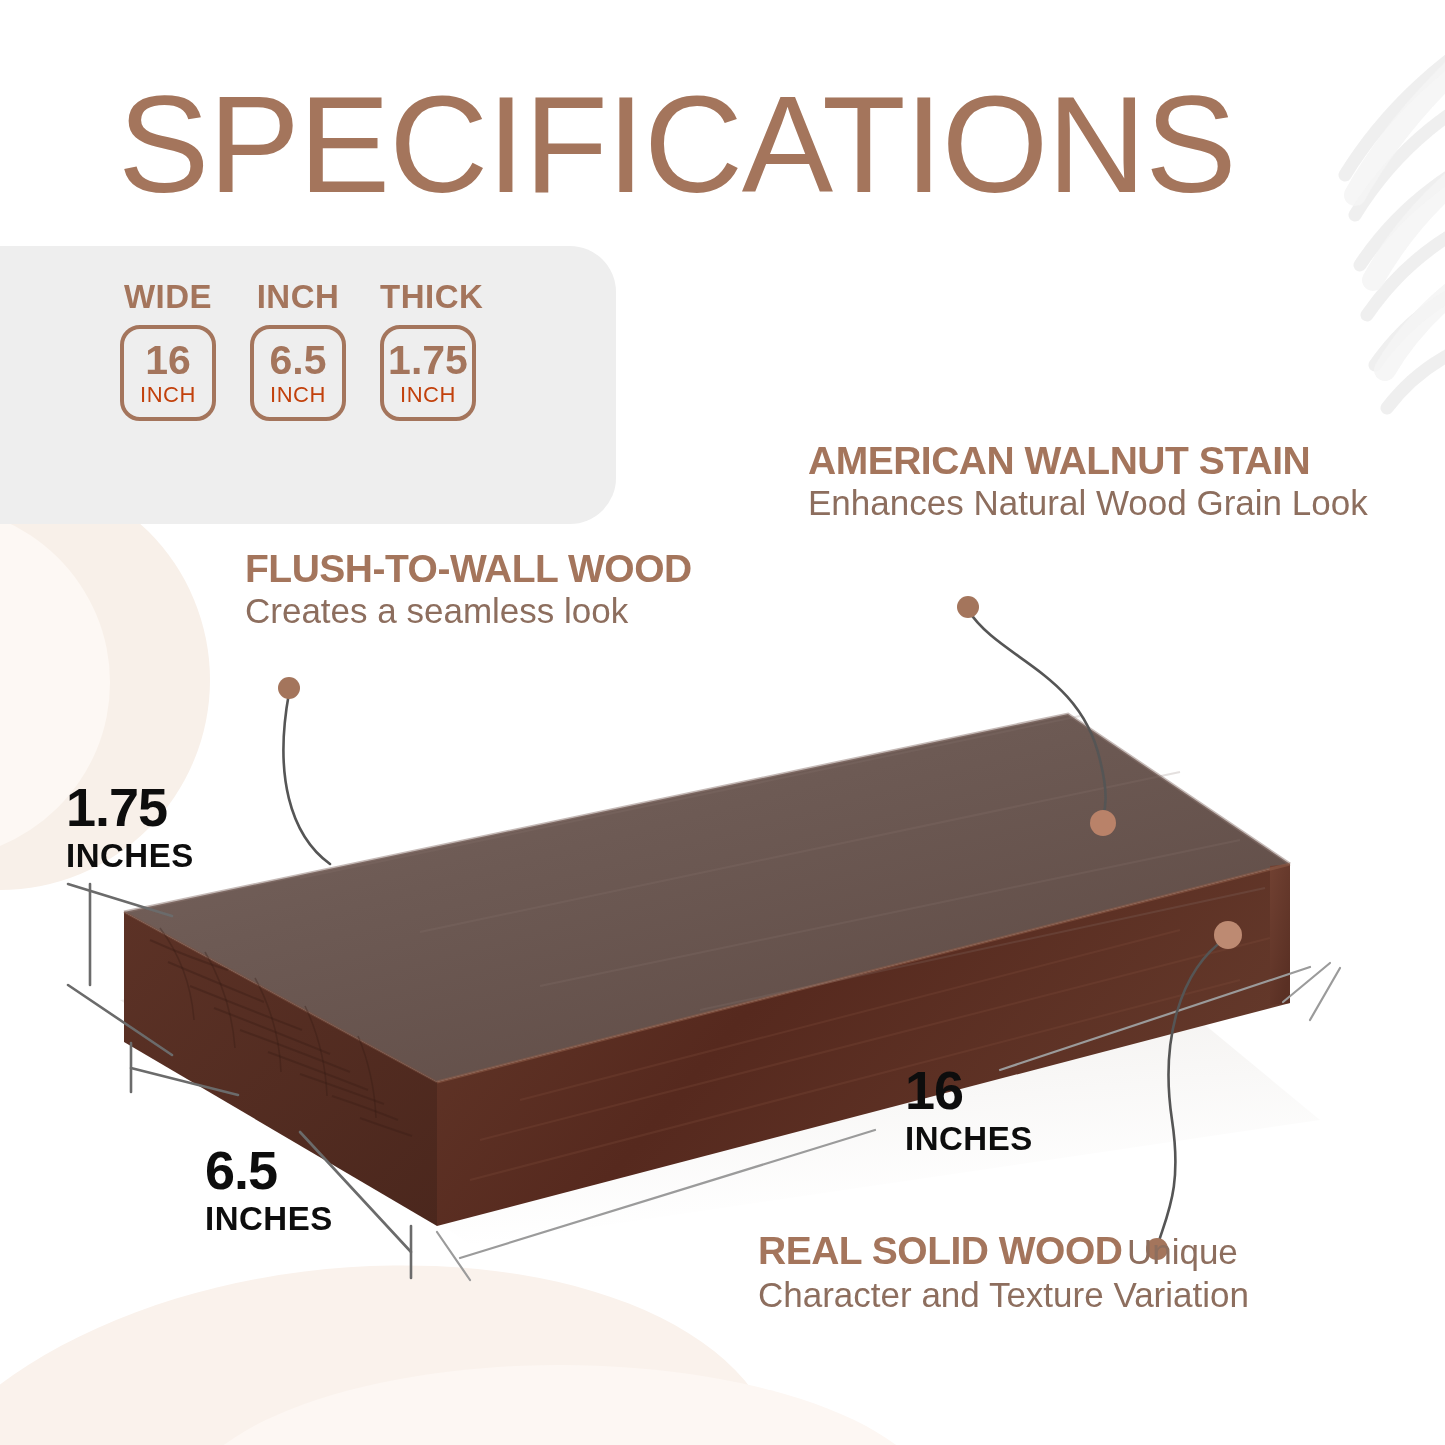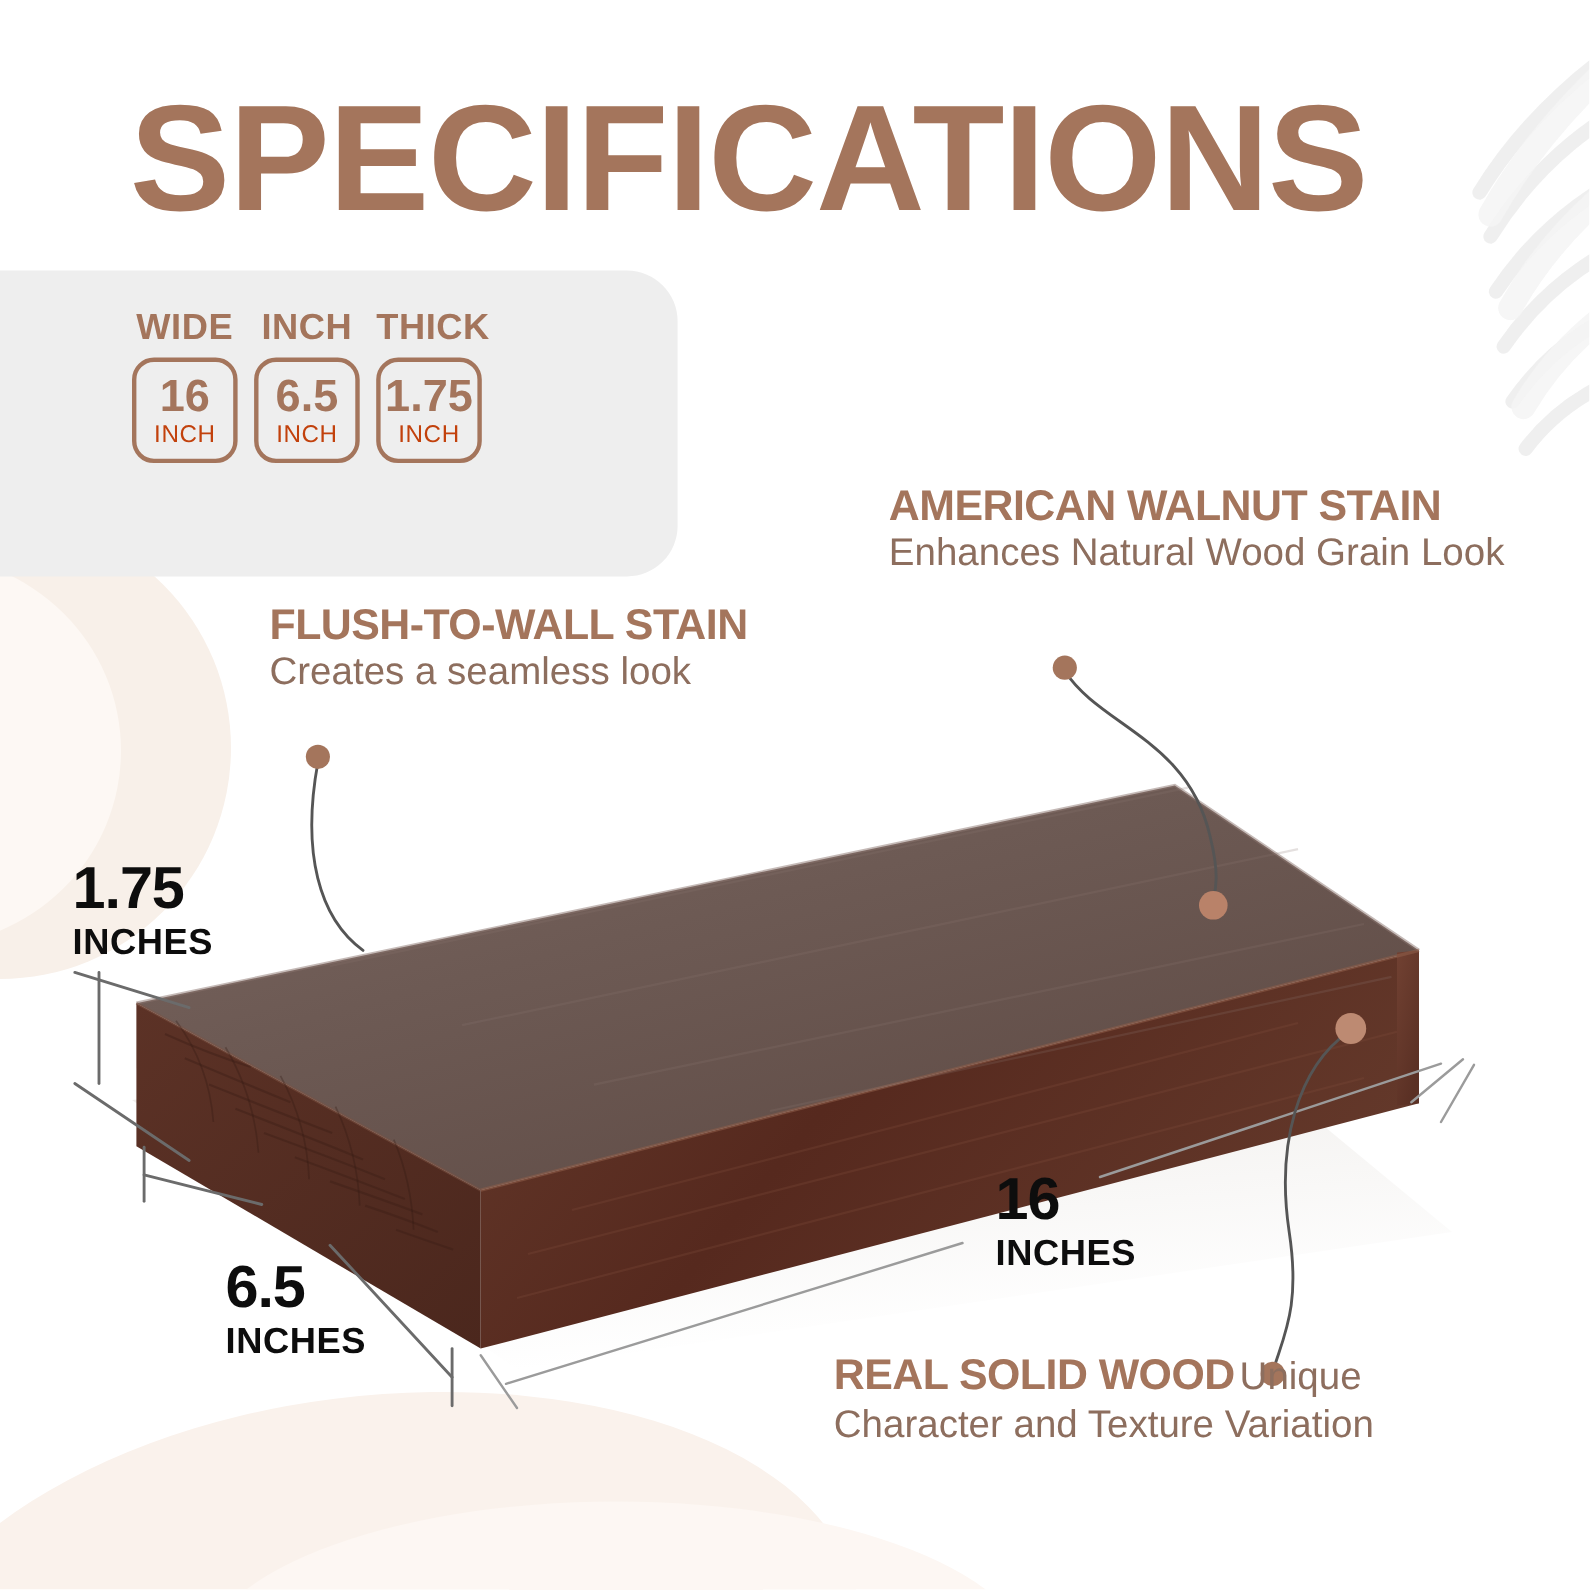--- a/index.html
+++ b/index.html
@@ -68,42 +68,42 @@
     opacity: 0.75;
   }
 
   
   .page-title {
     position: absolute;
     left: 118px;
     top: 76px;
     font-size: 137px;
     line-height: 1;
-    font-weight: bold;
+    font-weight: normal;
     letter-spacing: -1px;
     color: #a4755c;
     white-space: nowrap;
   }
 
   
   .spec-panel {
     position: absolute;
     left: -60px;
     top: 246px;
     width: 676px;
     height: 278px;
     background: #eeeeee;
     border-radius: 0 46px 46px 0;
   }
   .spec-row {
     position: absolute;
     left: 120px;
     top: 278px;
     display: flex;
-    gap: 15px;
+    gap: 34px;
   }
   .spec-item { width: 96px; text-align: center; }
   .spec-label {
     font-size: 33px;
     font-weight: bold;
     color: #a4755c;
     letter-spacing: 0.5px;
     margin-bottom: 9px;
   }
   .spec-box {
@@ -339,21 +339,21 @@
       <circle cx="289" cy="688" r="11"></circle>
       <circle cx="968" cy="607" r="11"></circle>
       <circle cx="1103" cy="823" r="13" fill="#b98269"></circle>
       <circle cx="1228" cy="935" r="14" fill="#bd8a72"></circle>
       <circle cx="1157" cy="1249" r="11"></circle>
     </g>
   </svg>
 
   <div class="callout" id="callout-flush">
     <div class="callout-inline">
-      <span class="callout-head">FLUSH-TO-WALL STAIN</span>
+      <span class="callout-head">FLUSH-TO-WALL WOOD</span>
       <span class="callout-desc">Creates a seamless look</span>
     </div>
   </div>
 
   <div class="callout" id="callout-stain">
     <div class="callout-inline">
       <span class="callout-head">AMERICAN WALNUT STAIN</span>
       <span class="callout-desc">Enhances Natural Wood Grain Look</span>
     </div>
   </div>

